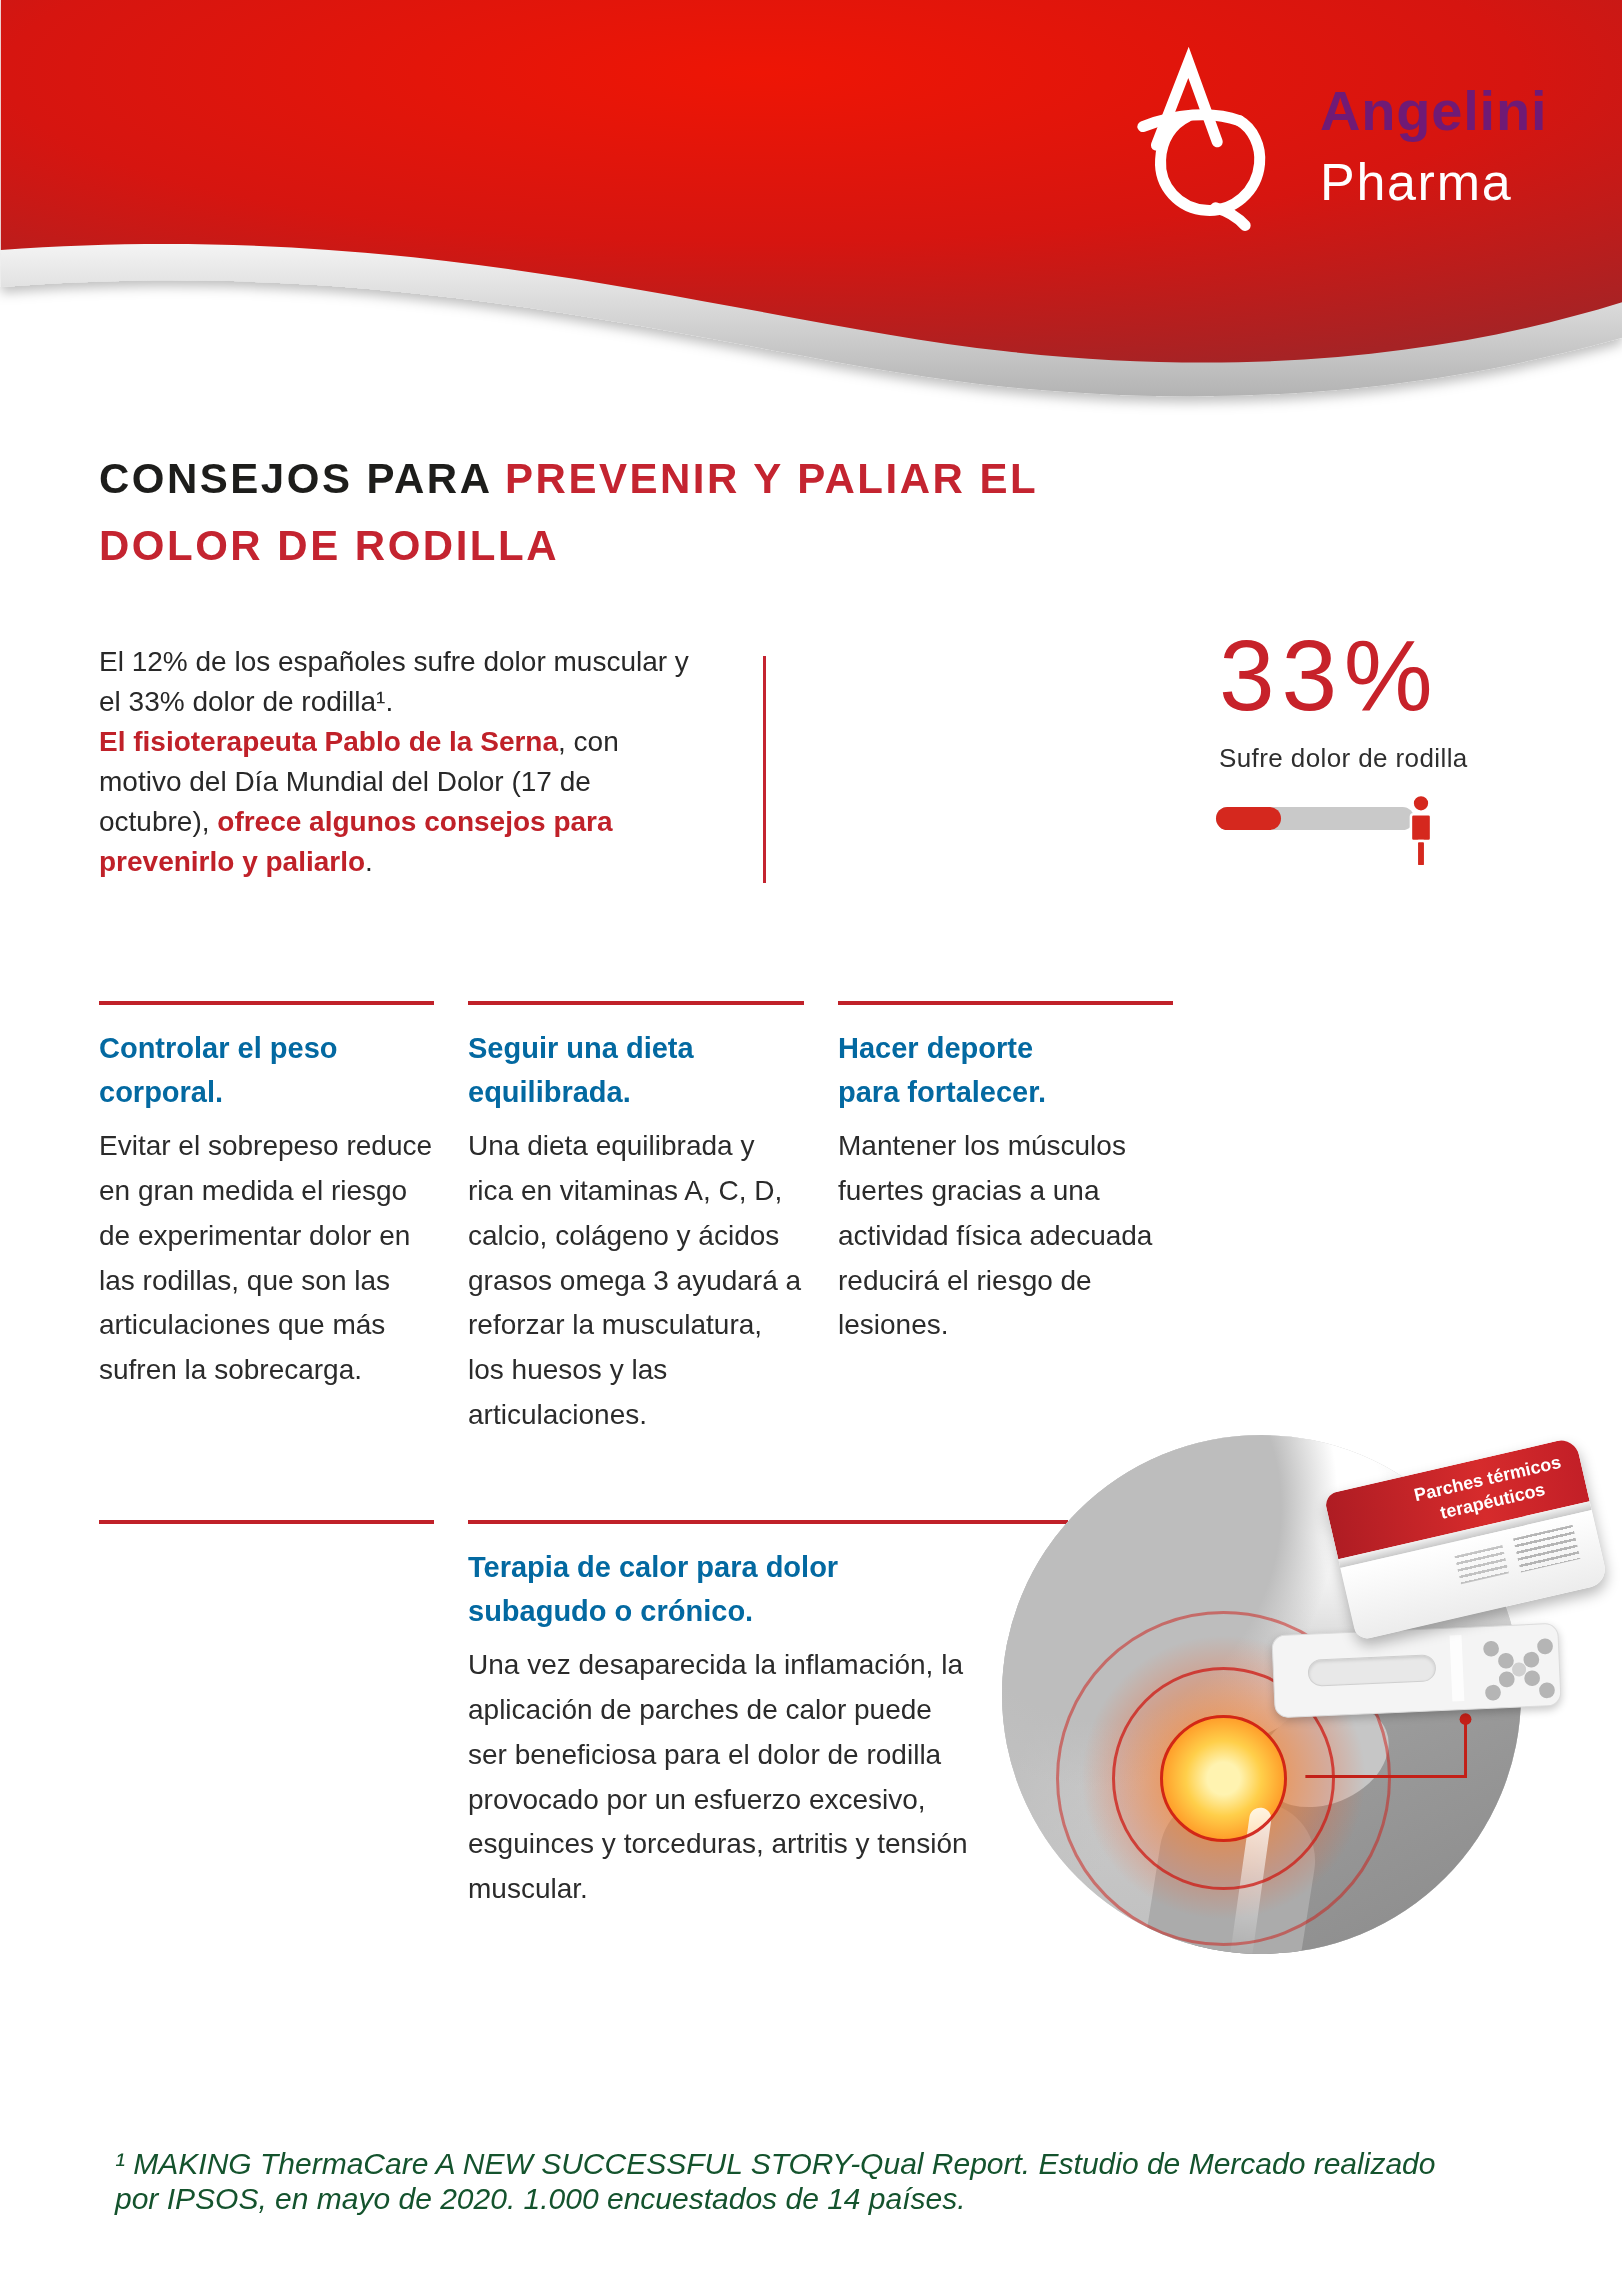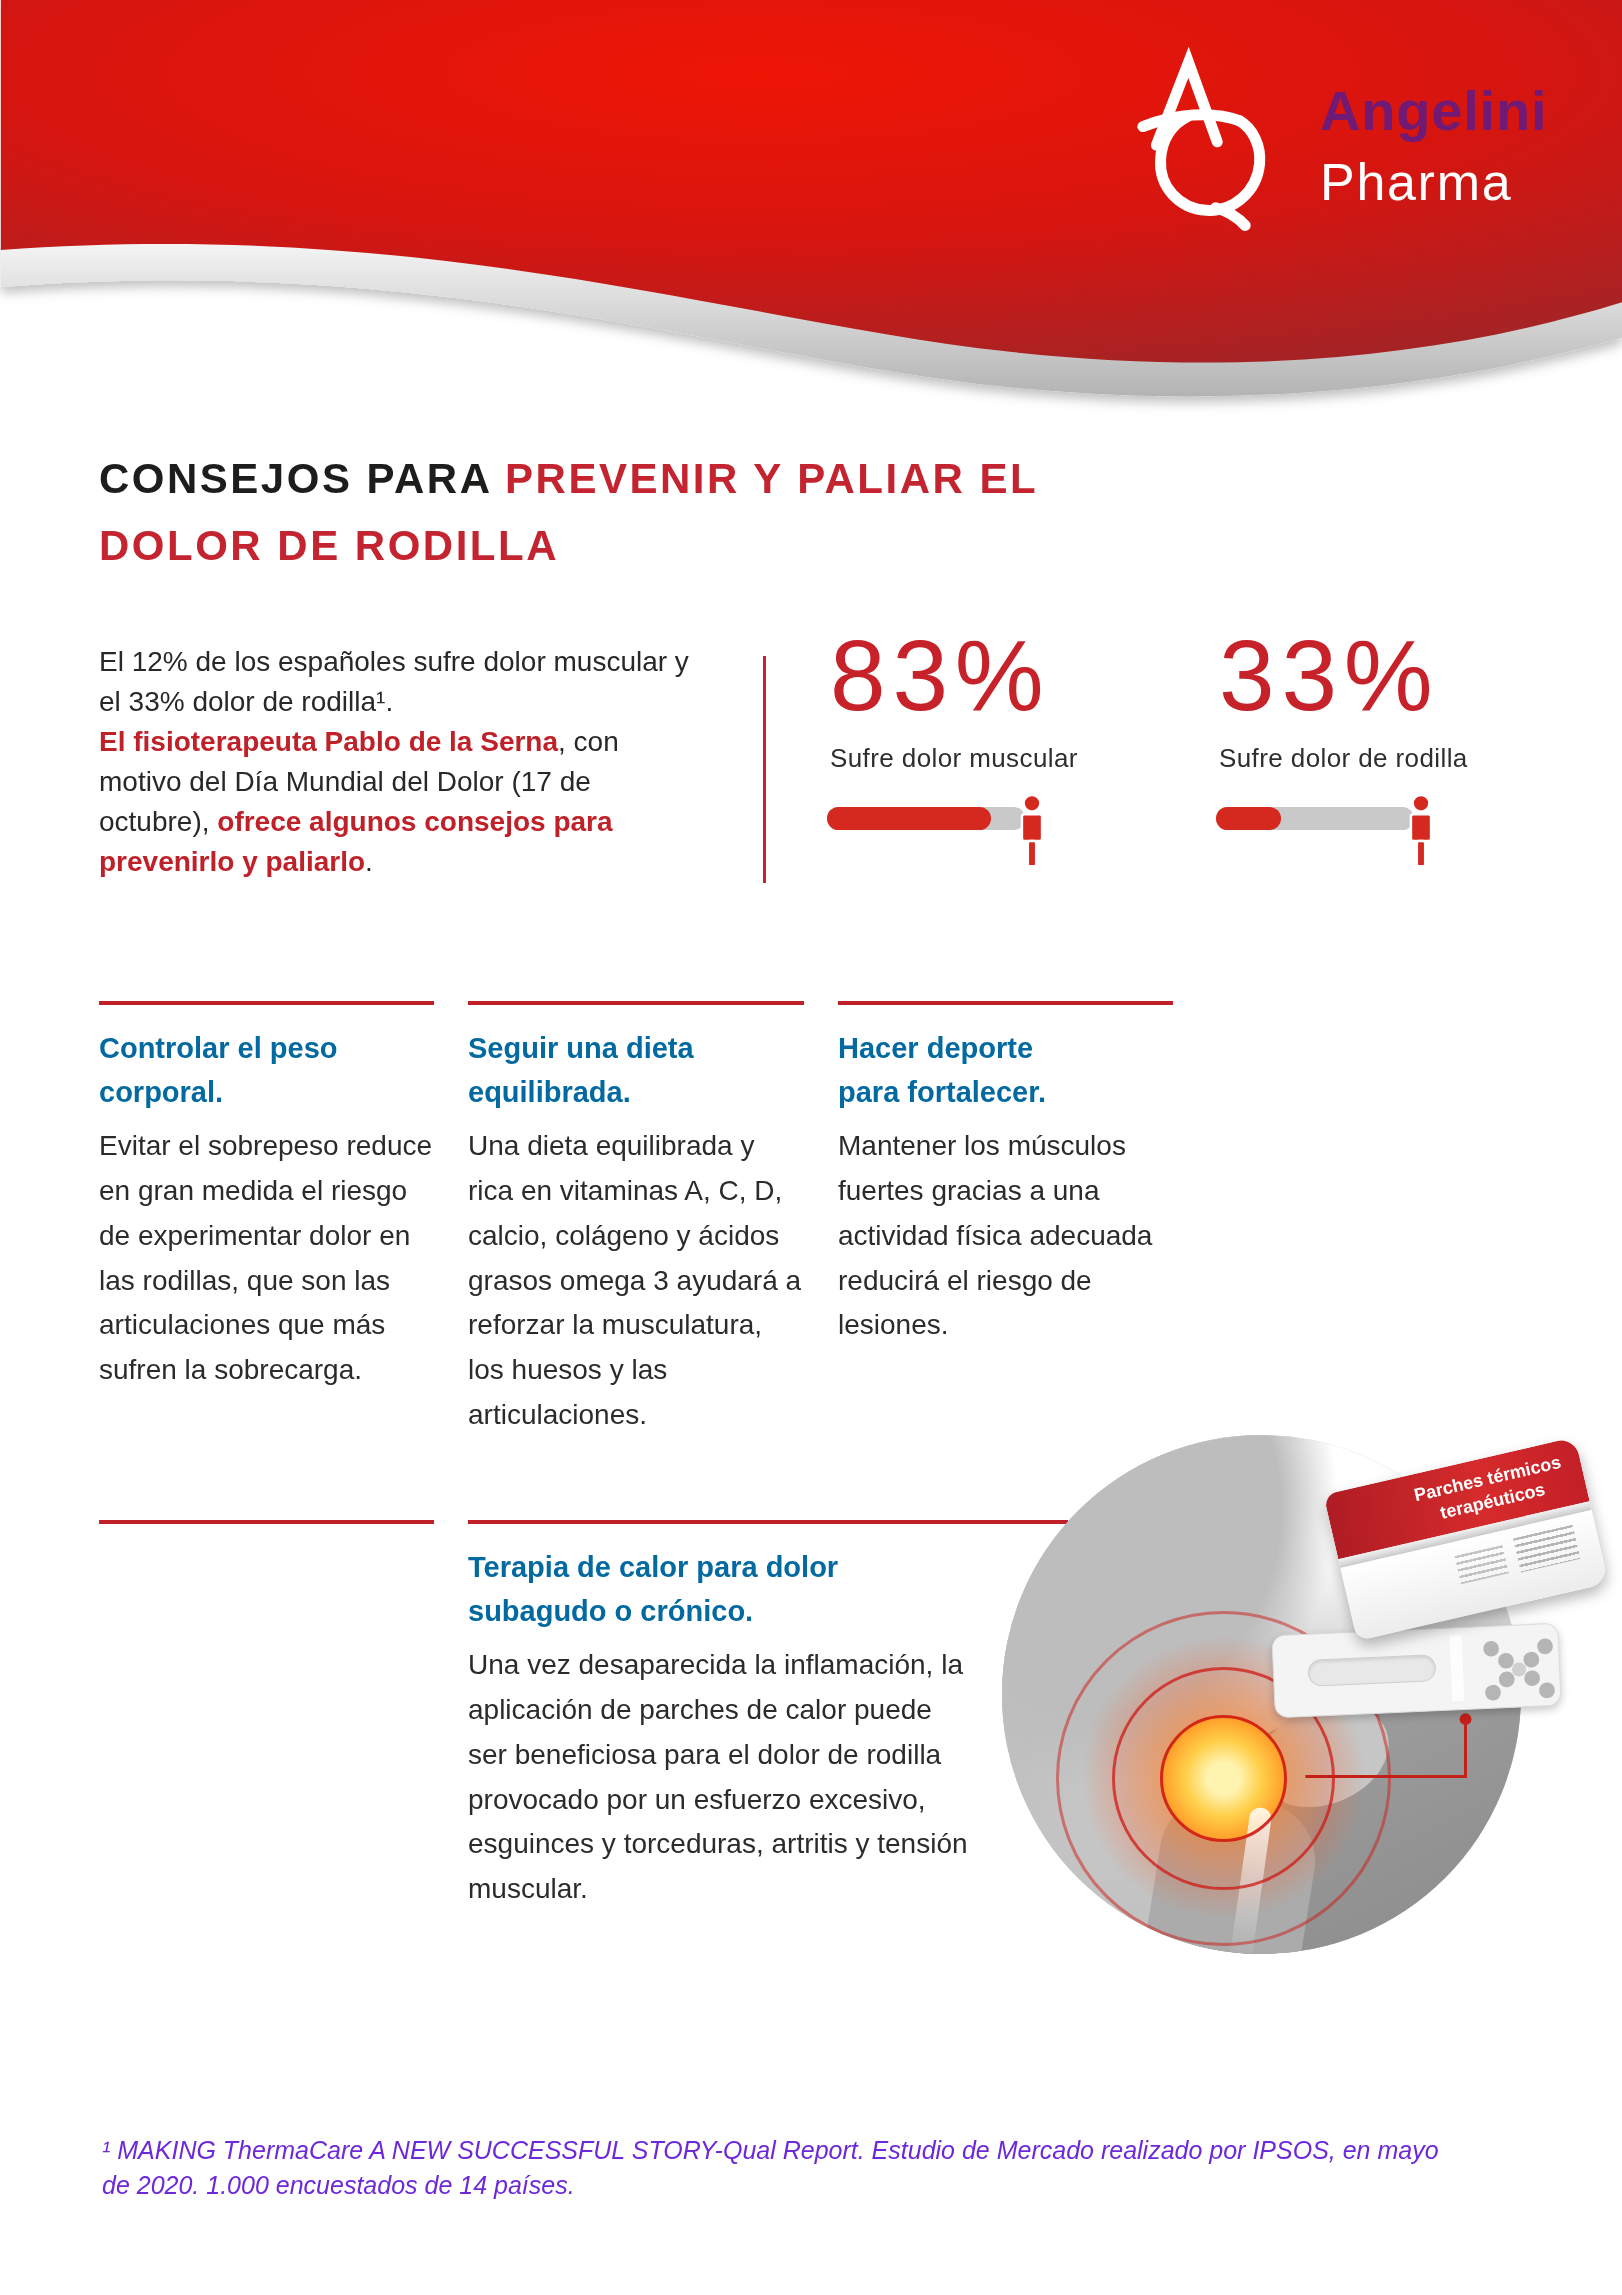--- a/index.html
+++ b/index.html
@@ -88,22 +88,22 @@
   .pk-red { height:44%; background:linear-gradient(95deg,#ae1c23,#d62b2c 60%,#c21f27);
      display:flex; align-items:center; justify-content:flex-end; padding-right:12px; }
   .pk-label { color:#fff; font-weight:bold; font-size:18px; line-height:1.3; text-align:center; width:165px; }
   .pk-strip { height:6%; background:linear-gradient(#f1f1f1,#c9c9c9); }
   .pk-white { height:50%; position:relative; background:linear-gradient(#ffffff,#ececec); }
   .pk-code  { position:absolute; right:22px; top:10px; width:61px; height:35px; opacity:0.75;
      background:repeating-linear-gradient(to bottom, #9f9f9f 0 2.5px, rgba(0,0,0,0) 2.5px 6.8px); }
   .pk-code2 { position:absolute; right:95px; top:13.5px; width:49px; height:29px; opacity:0.6;
      background:repeating-linear-gradient(to bottom, #9f9f9f 0 2.5px, rgba(0,0,0,0) 2.5px 6.8px); }
   
-  .footnote { position:absolute; left:99px; top:2130px; width:1369px; margin:3px;
-     font-size:25px; font-style:italic; line-height:35px; color:#6d28d9; }
+  .footnote { position:absolute; left:99px; top:2130px; width:1369px; margin:16px;
+     font-size:30px; font-style:italic; line-height:35px; color:#14532d; }
 </style>
 </head>
 <body>
 
 <div id="page">
 
   <svg class="header-svg" width="1623" height="456" viewBox="0 0 1920 540">
     <defs>
       <radialGradient id="gradRed" cx="0.47" cy="0.2" r="0.85">
         <stop offset="0" stop-color="#ee1505"></stop>
@@ -132,35 +132,20 @@
   </svg>
   <div class="brand-line1">Angelini</div>
   <div class="brand-line2">Pharma</div>
 
   <h1 class="title"><span>CONSEJOS PARA </span><span class="red">PREVENIR Y PALIAR EL DOLOR DE RODILLA</span></h1>
 
   <p class="intro"><span>El 12% de los españoles sufre dolor muscular y el 33% dolor de rodilla¹.</span><br><strong>El fisioterapeuta Pablo de la Serna</strong><span>, con motivo del Día Mundial del Dolor (17 de octubre), </span><strong>ofrece algunos consejos para prevenirlo y paliarlo</strong><span>.</span></p>
 
   <div class="divider-v"></div>
 
-  <div class="stat stat-0">
-    <div class="stat-value">83%</div>
-    <div class="stat-label">Sufre dolor muscular</div>
-    <div class="bar">
-      <div class="bar-track"></div>
-      <div class="bar-fill" style="width: 164px;"></div>
-      <svg class="person-svg" width="42" height="76" viewBox="0 0 50 90">
-        <g fill="#d5281e" stroke="#ffffff" stroke-width="3">
-          <circle cx="25" cy="12" r="10"></circle>
-          <rect x="13" y="25" width="24" height="32" rx="3"></rect>
-          <rect x="20" y="57" width="10" height="30" rx="2.5"></rect>
-        </g>
-      </svg>
-    </div>
-  </div>
 
   <div class="stat stat-1">
     <div class="stat-value">33%</div>
     <div class="stat-label">Sufre dolor de rodilla</div>
     <div class="bar">
       <div class="bar-track"></div>
       <div class="bar-fill" style="width: 65px;"></div>
       <svg class="person-svg" width="42" height="76" viewBox="0 0 50 90">
         <g fill="#d5281e" stroke="#ffffff" stroke-width="3">
           <circle cx="25" cy="12" r="10"></circle>

